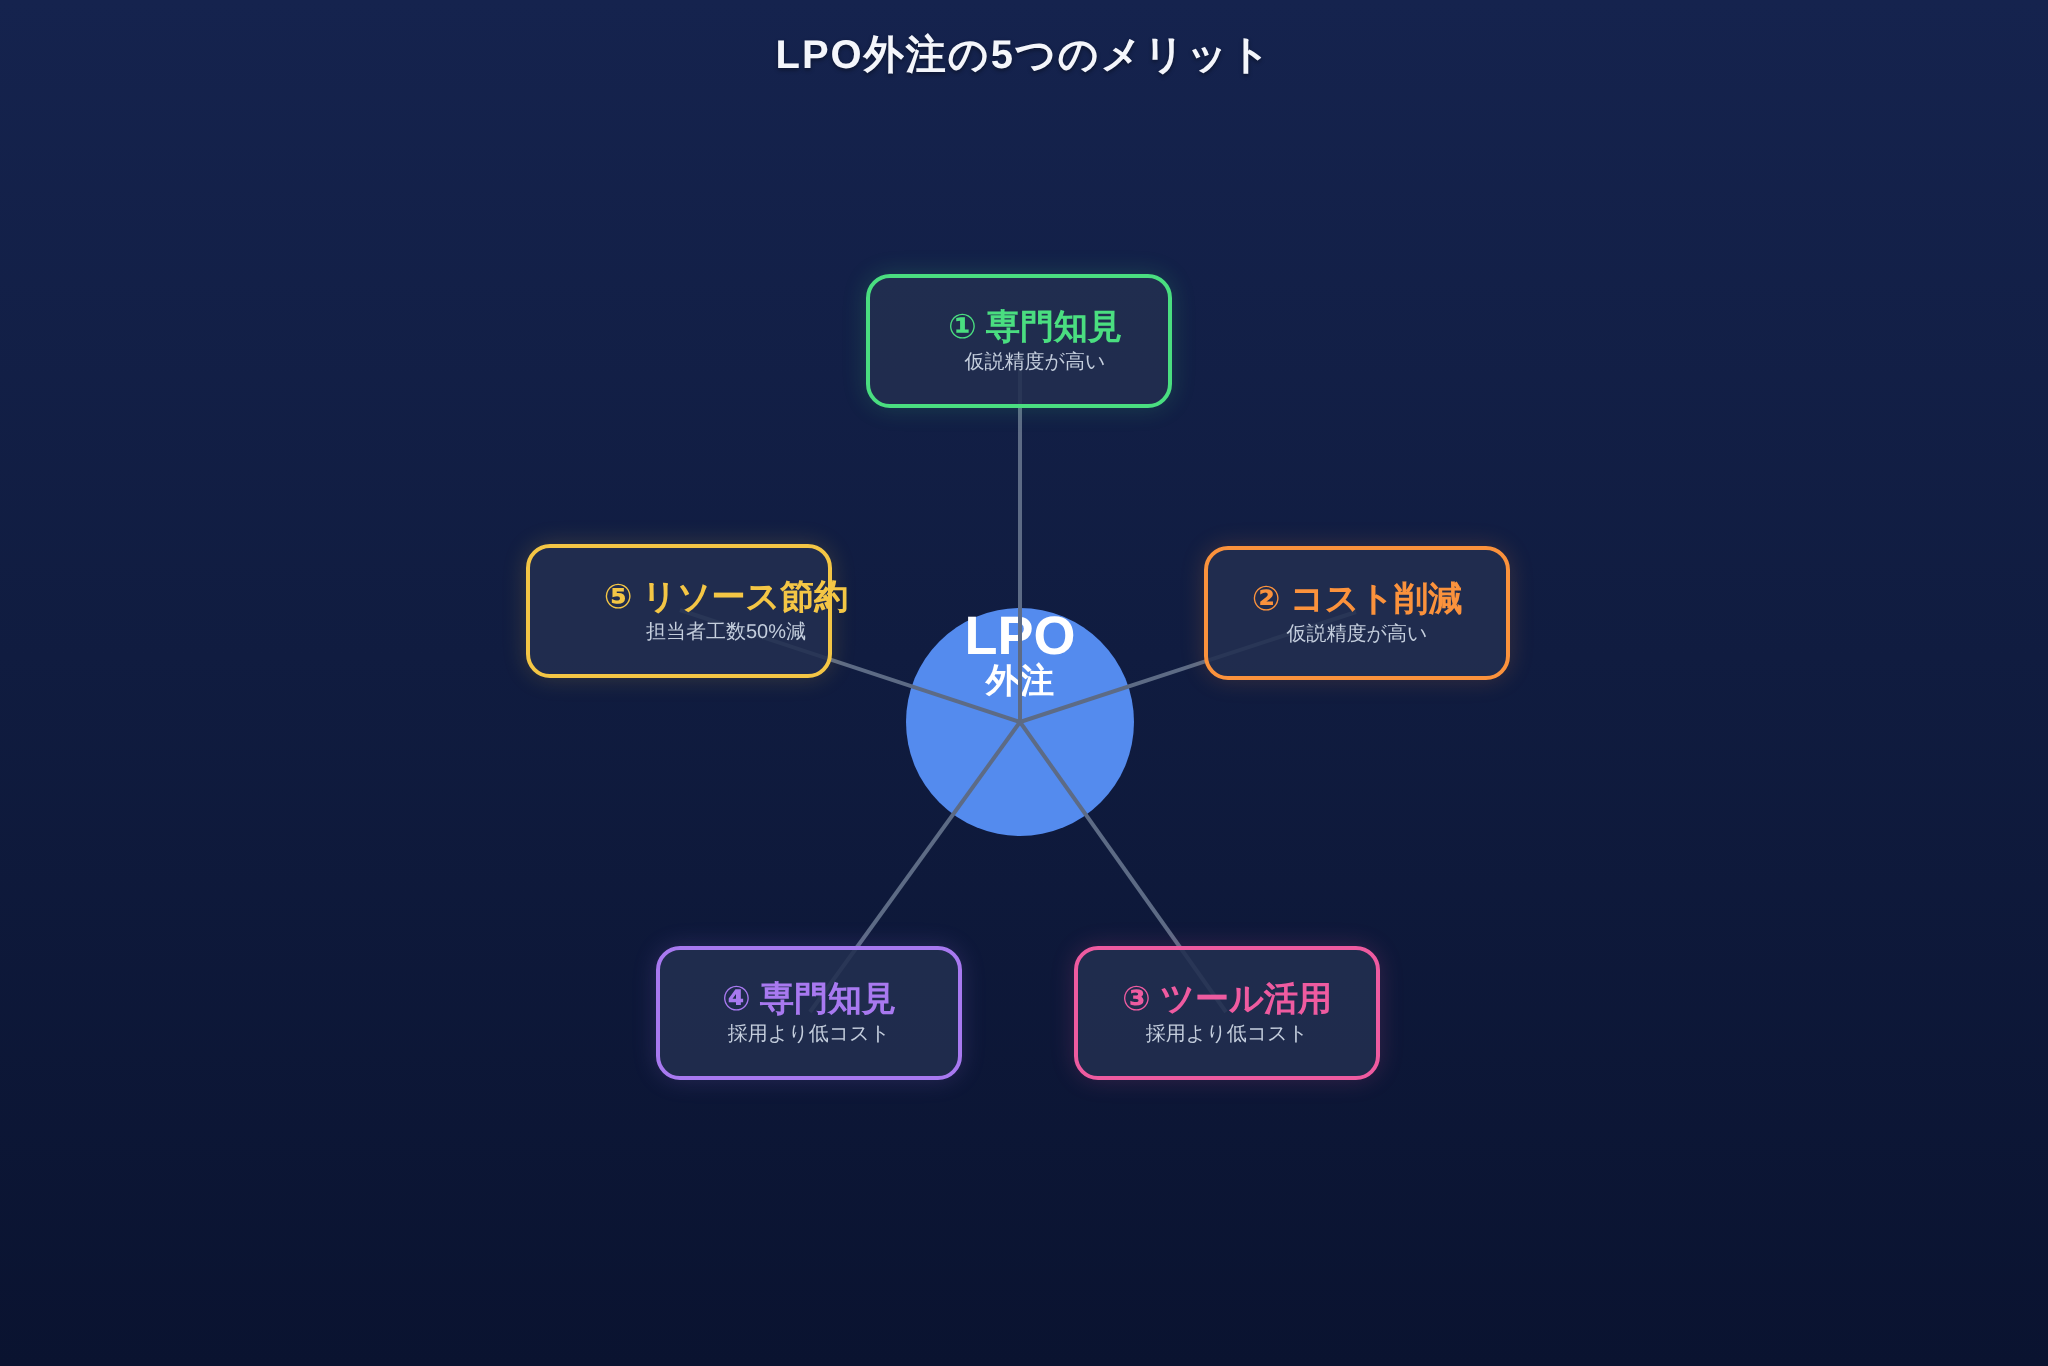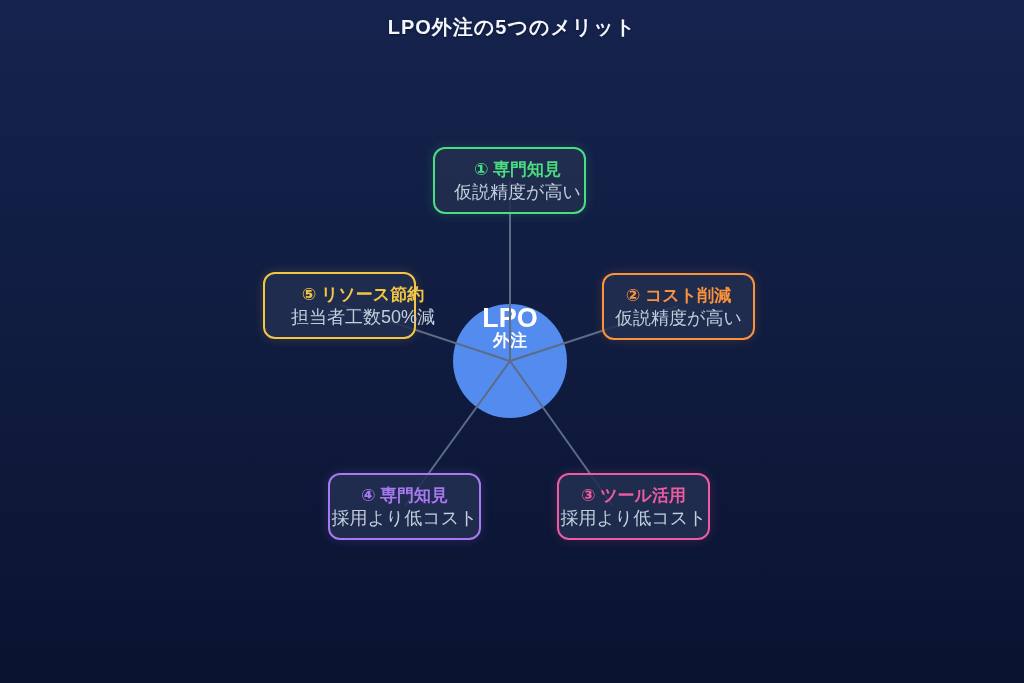--- a/index.html
+++ b/index.html
@@ -80,35 +80,35 @@
     gap: 5px;
     z-index: 3;
   }
   .node-title {
     font-size: 17px;
     font-weight: bold;
     line-height: 1;
     white-space: nowrap;
   }
   .node-desc {
-    font-size: 18px;
+    font-size: 10px;
     color: #c4cedd;
     line-height: 1;
     white-space: nowrap;
   }
-  .node-1 { left: 433px; top: 147px; padding-left: 16px; }
+  .node-1 { left: 433px; top: 137px; padding-left: 16px; }
   .node-2 { left: 602px; top: 273px; }
   .node-3 { left: 537px; top: 473px; }
   .node-4 { left: 328px; top: 473px; }
   .node-5 { left: 263px; top: 272px; padding-left: 47px; }
   .accent-green  { border-color: #4ade80; box-shadow: 0 0 12px rgba(74,222,128,0.18); }
   .accent-green  .node-title { color: #4ade80; }
   .accent-orange { border-color: #fb923c; box-shadow: 0 0 12px rgba(251,146,60,0.18); }
   .accent-orange .node-title { color: #fb923c; }
-  .accent-pink   { border-color: #ee5ba0; box-shadow: 0 0 12px rgba(238,91,160,0.18); margin-left: 20px; }
+  .accent-pink   { border-color: #ee5ba0; box-shadow: 0 0 12px rgba(238,91,160,0.18); }
   .accent-pink   .node-title { color: #ee5ba0; }
   .accent-purple { border-color: #a879f0; box-shadow: 0 0 12px rgba(168,121,240,0.18); }
   .accent-purple .node-title { color: #a879f0; }
   .accent-yellow { border-color: #f4c645; box-shadow: 0 0 12px rgba(244,198,69,0.18); }
   .accent-yellow .node-title { color: #f4c645; }
 </style>
 </head>
 <body>
 
 <div class="stage">

